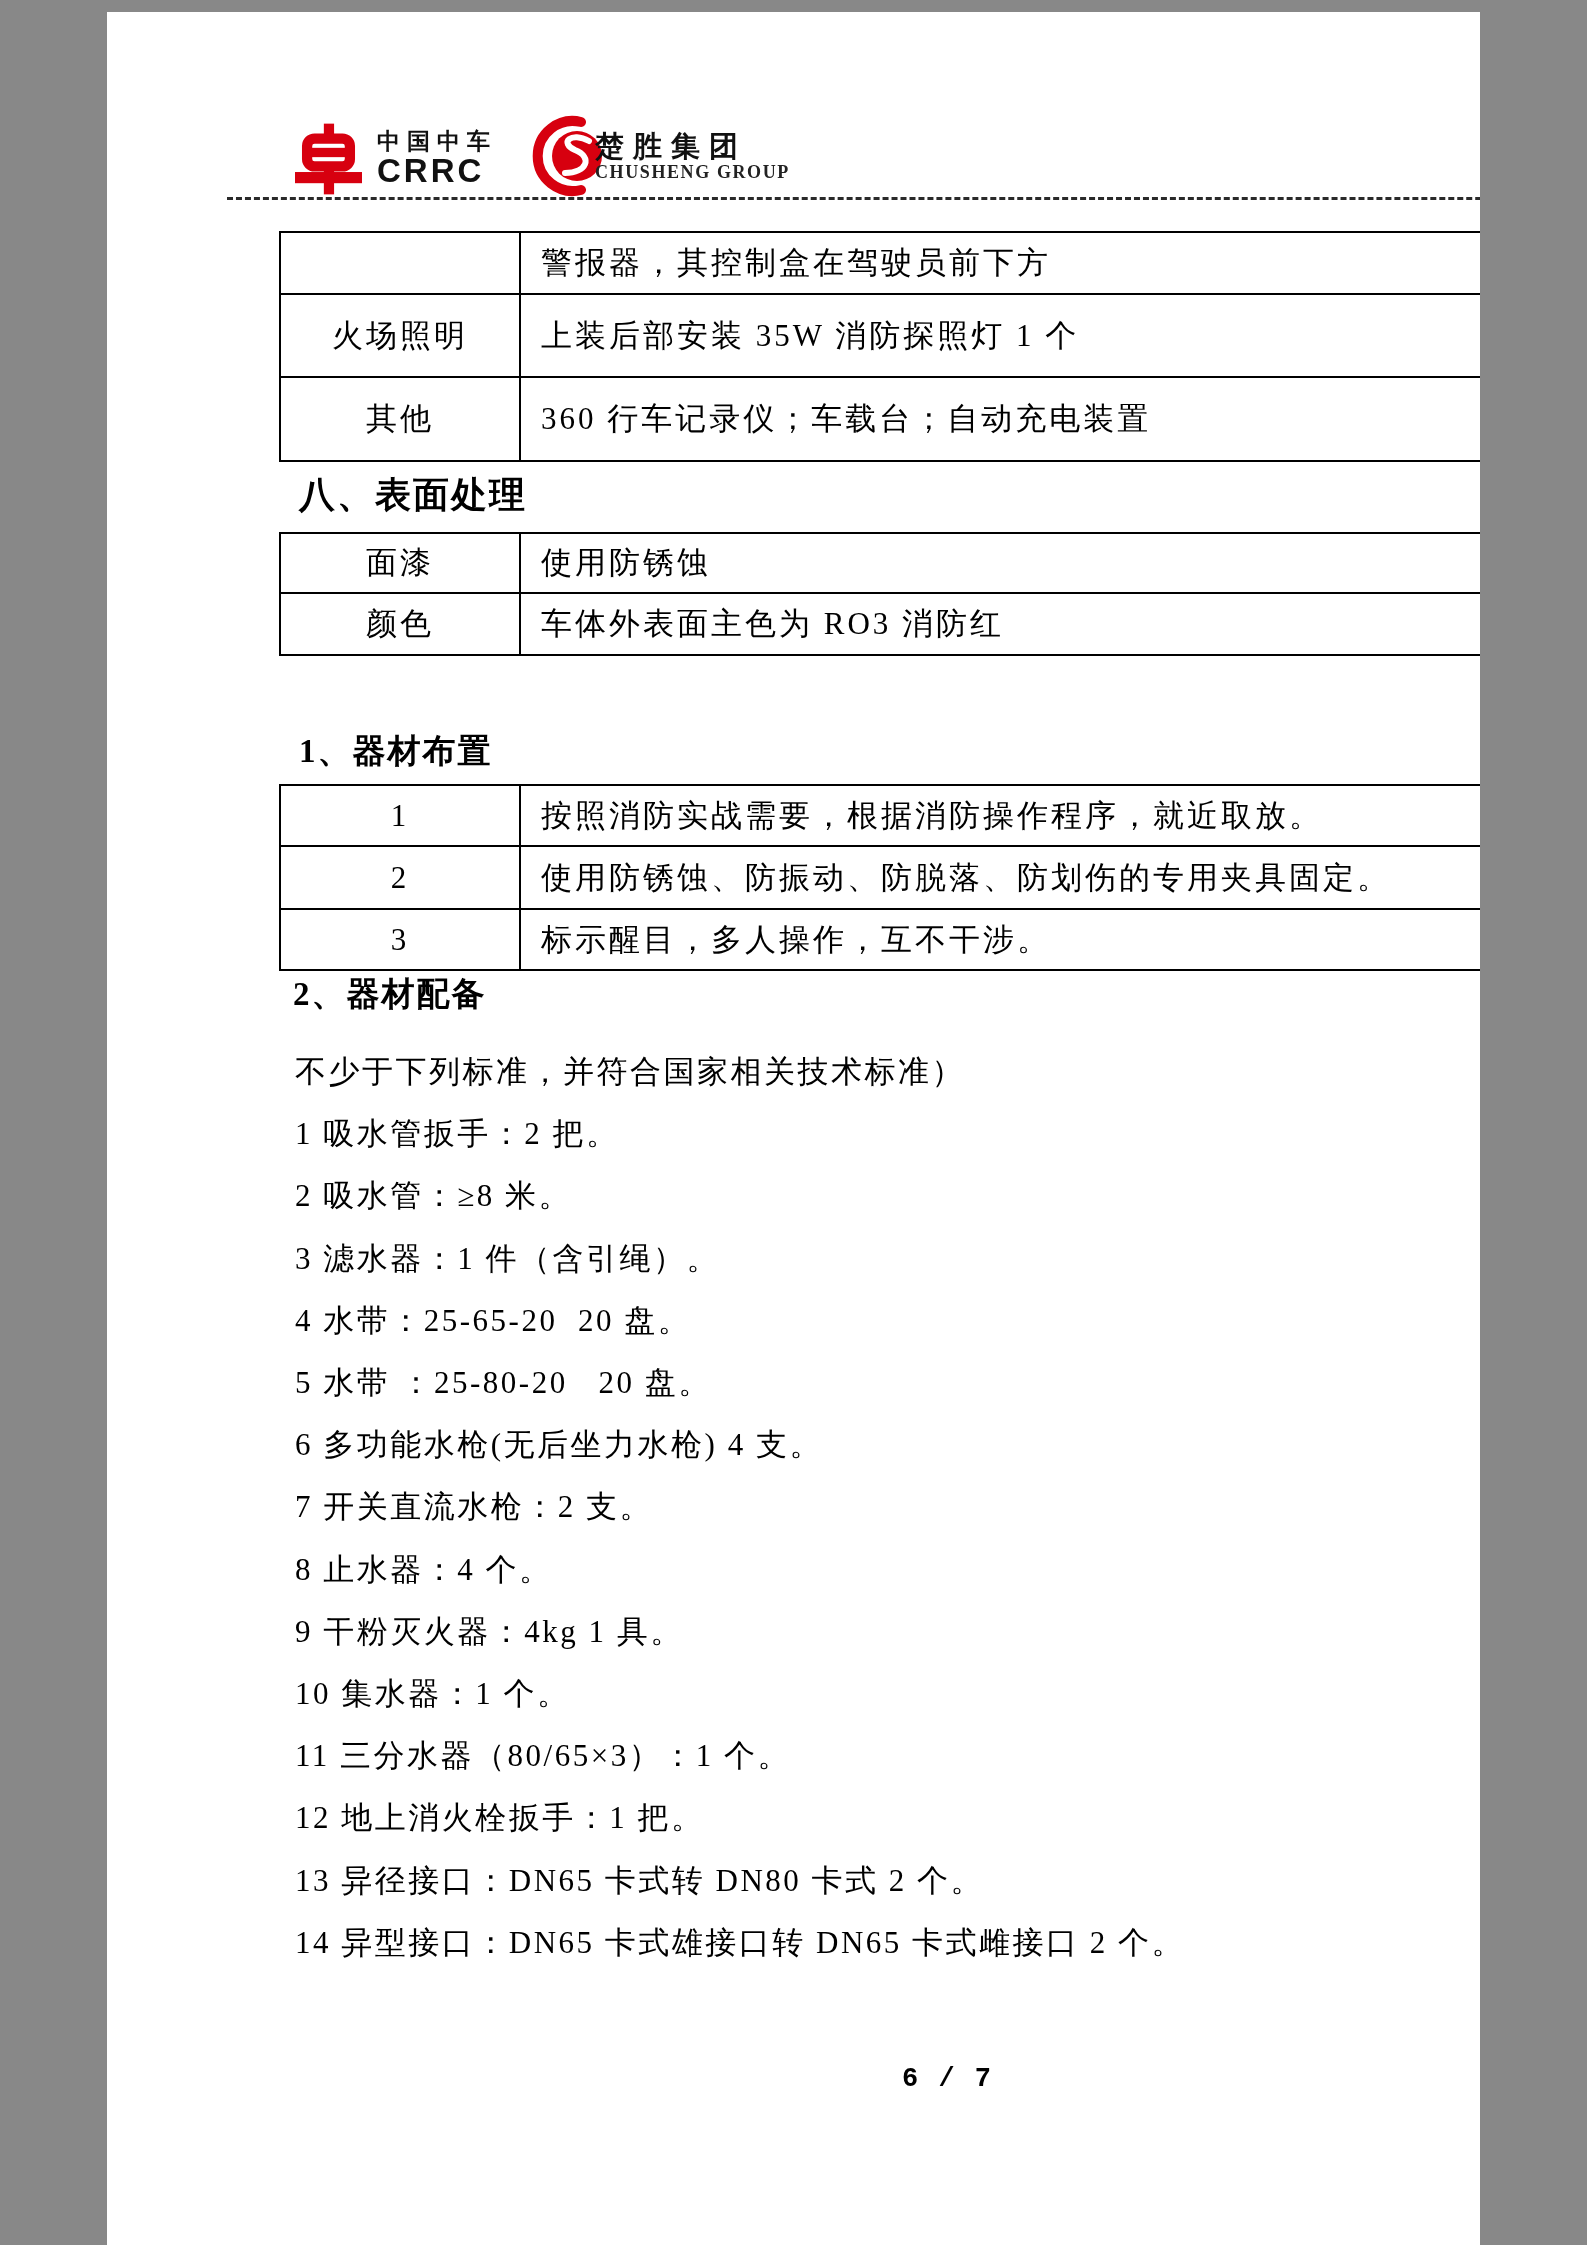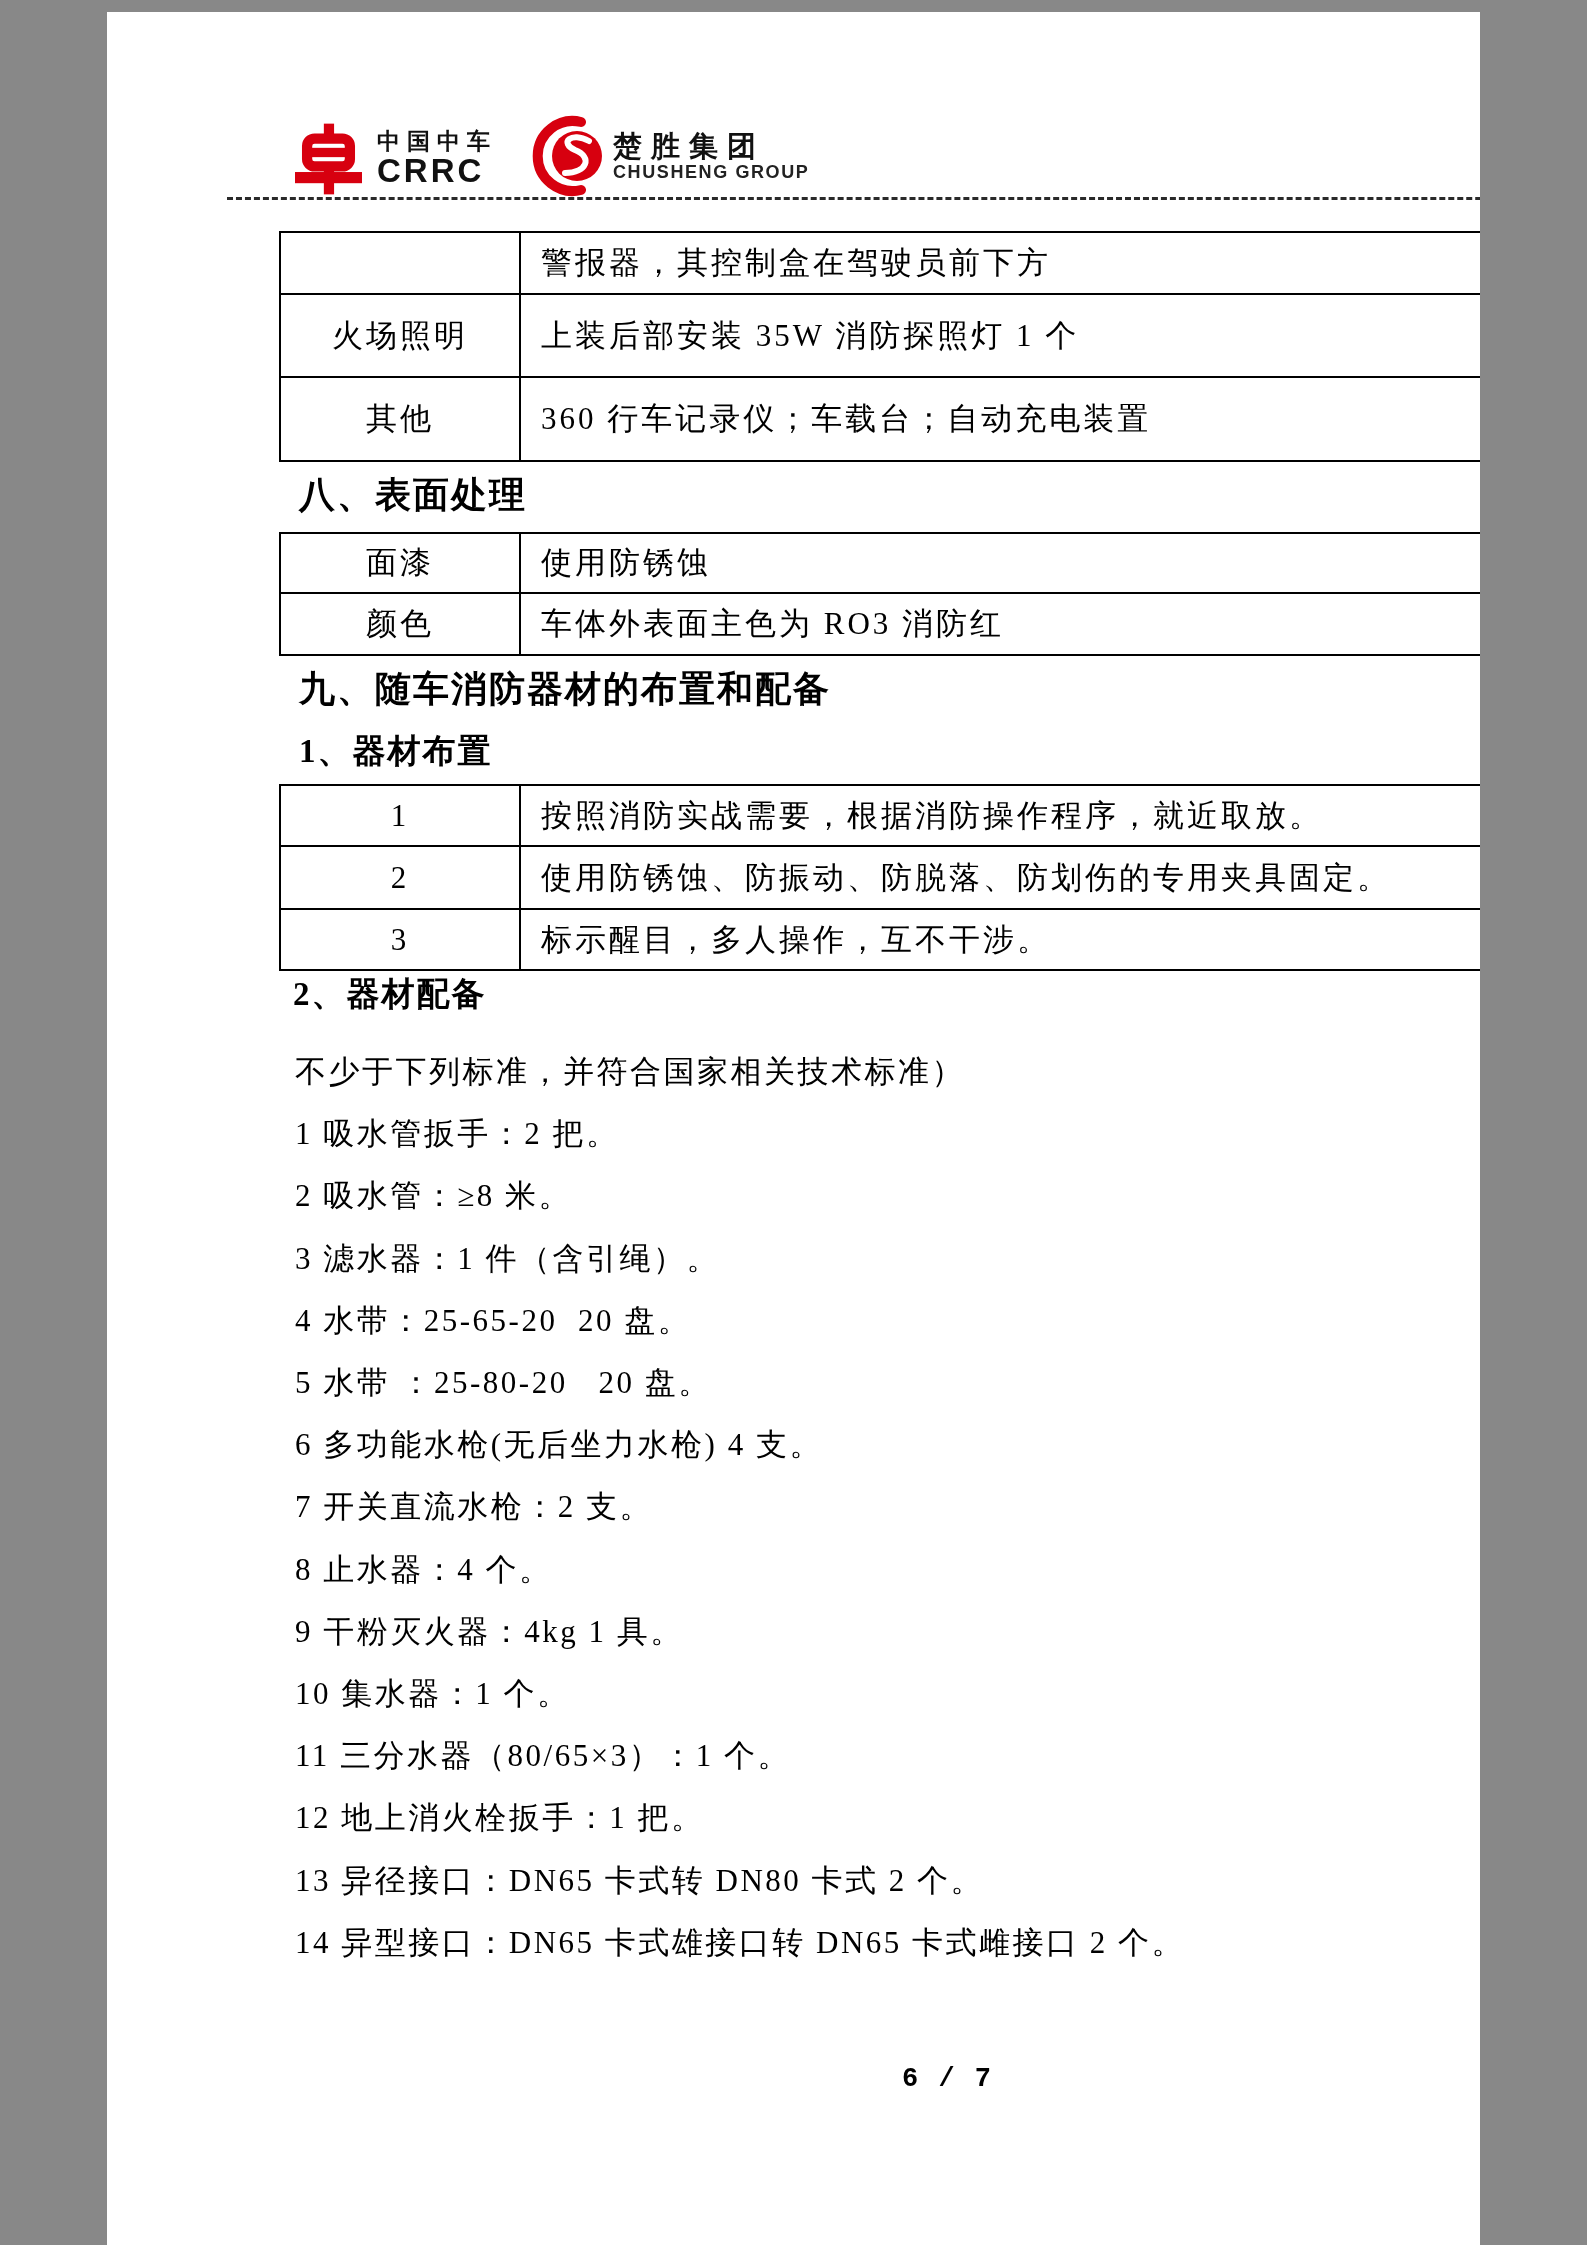--- a/index.html
+++ b/index.html
@@ -6,21 +6,21 @@
   .page{
     position:relative;width:1373px;height:2245px;background:#ffffff;
     margin:12px auto;overflow:hidden;
     font-family:"Liberation Serif","DejaVu Serif",serif;color:#000;
   }
   
   .logo-icon{position:absolute;}
   .crrc-text{position:absolute;left:270px;top:116px;font-family:"Liberation Sans","DejaVu Sans",sans-serif;}
   .crrc-cn{font-size:23px;font-weight:bold;letter-spacing:7px;color:#111;line-height:26px;}
   .crrc-en{font-size:33px;font-weight:900;letter-spacing:3px;color:#111;line-height:34px;}
-  .cs-text{position:absolute;left:506px;top:118px;font-family:Liberation Sans, sans-serif;}
+  .cs-text{position:absolute;left:488px;top:118px;font-family:Liberation Serif, serif;}
   .cs-cn{font-size:29px;font-weight:bold;letter-spacing:9px;color:#111;line-height:33px;}
   .cs-en{font-size:18px;font-weight:bold;letter-spacing:1.6px;color:#222;line-height:18px;}
   .dotline{
     position:absolute;left:120px;top:185px;width:1353px;height:0;
     border-top:3px dashed #2a2a2a;
   }
   
   table.doc{
     position:absolute;left:172px;width:1303px;border-collapse:collapse;table-layout:fixed;
   }
@@ -106,21 +106,20 @@
         <td class="lab">面漆</td>
         <td class="val">使用防锈蚀</td>
       </tr>
       <tr style="height:62px">
         <td class="lab">颜色</td>
         <td class="val">车体外表面主色为 RO3 消防红</td>
       </tr>
     </tbody>
   </table>
 
-  <div class="h-big" style="top:656px">九、随车消防器材的布置和配备</div>
 
   <div class="h-sub" style="top:719px;left:192px">1、器材布置</div>
 
   <table class="doc" style="top:772px">
     <colgroup>
         <col class="c1">
         <col>
       </colgroup>
     <tbody>
       <tr style="height:61px">

